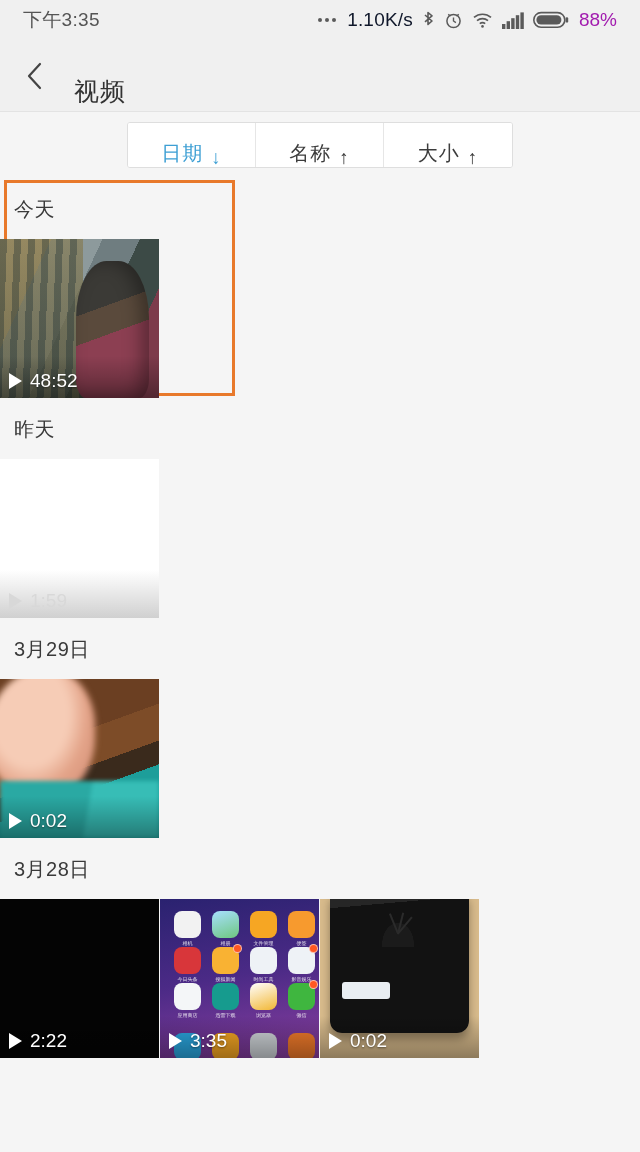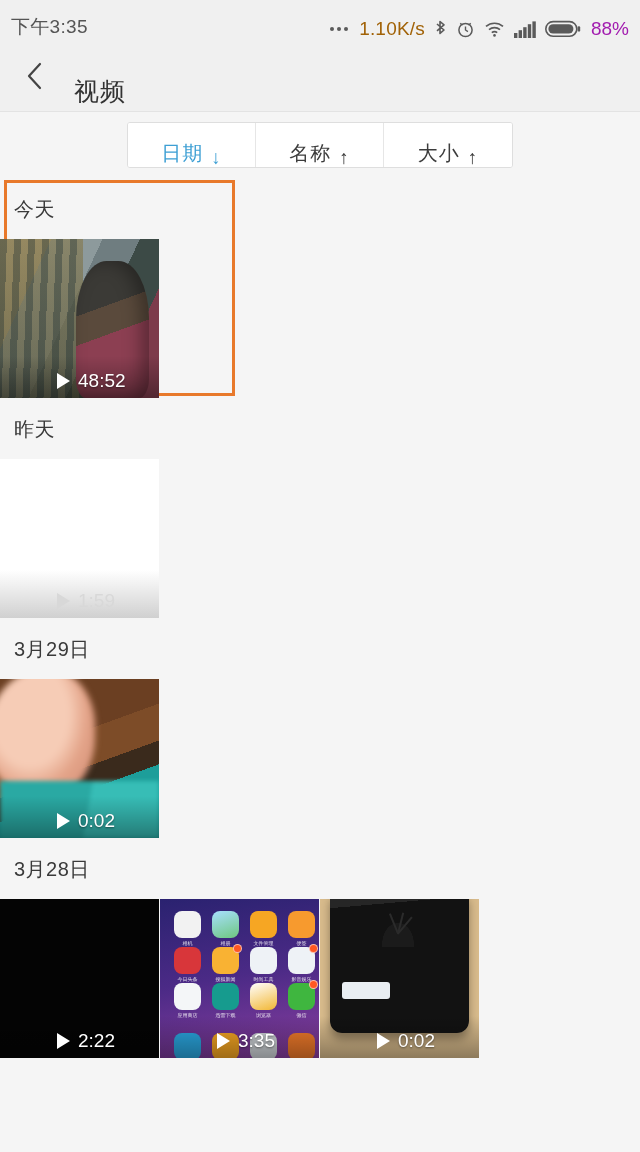--- a/index.html
+++ b/index.html
@@ -11,39 +11,39 @@
     background: #f5f5f5;
     font-family: "Liberation Sans", "DejaVu Sans", sans-serif;
   }
 
   
   .statusbar {
     height: 40px;
     width: 100%;
     background: #f0f0f0;
     display: flex;
-    align-items: flex-end;
-    padding: 0 11px;
+    align-items: center;
+    padding: 0 23px;
     color: #5a5a5a;
     gap: 32px;
   }
   .sb-time {
     font-size: 19px;
     letter-spacing: .3px;
     color: #555;
   }
   .sb-right {
     margin-left: auto;
     display: flex;
     align-items: center;
     gap: 9px;
   }
   .sb-dots { display: flex; align-items: center; gap: 3px; margin-right: 2px; }
   .sb-dots i { width: 4px; height: 4px; border-radius: 50%; background: #5a5a5a; display: block; }
-  .sb-speed { font-size: 19px; color: #a16207; letter-spacing: .2px; }
+  .sb-speed { font-size: 19px; color: #0f172a; letter-spacing: .2px; }
   .sb-icon { display: inline-flex; align-items: center; }
   .sb-pct { font-size: 19px; color: #a21caf; margin-left: 1px; }
 
   
   .titlebar {
     height: 72px;
     background: #f0f0f0;
     display: flex;
     align-items: center;
     padding: 0 22px;
@@ -132,21 +132,20 @@
     position: absolute;
     left: 9px;
     bottom: 6px;
     display: flex;
     align-items: center;
     gap: 8px;
     color: #fff;
     font-size: 19px;
     text-shadow: 0 1px 2px rgba(0,0,0,.45);
     z-index: 4;
-    padding-left: 48px;
   }
   .duration.dim { color: #d8d8d8; text-shadow: none; }
   .play-tri {
     width: 0; height: 0;
     border-left: 13px solid currentColor;
     border-top: 8px solid transparent;
     border-bottom: 8px solid transparent;
   }
   .scrim {
     position: absolute; left: 0; right: 0; bottom: 0; height: 42px;

